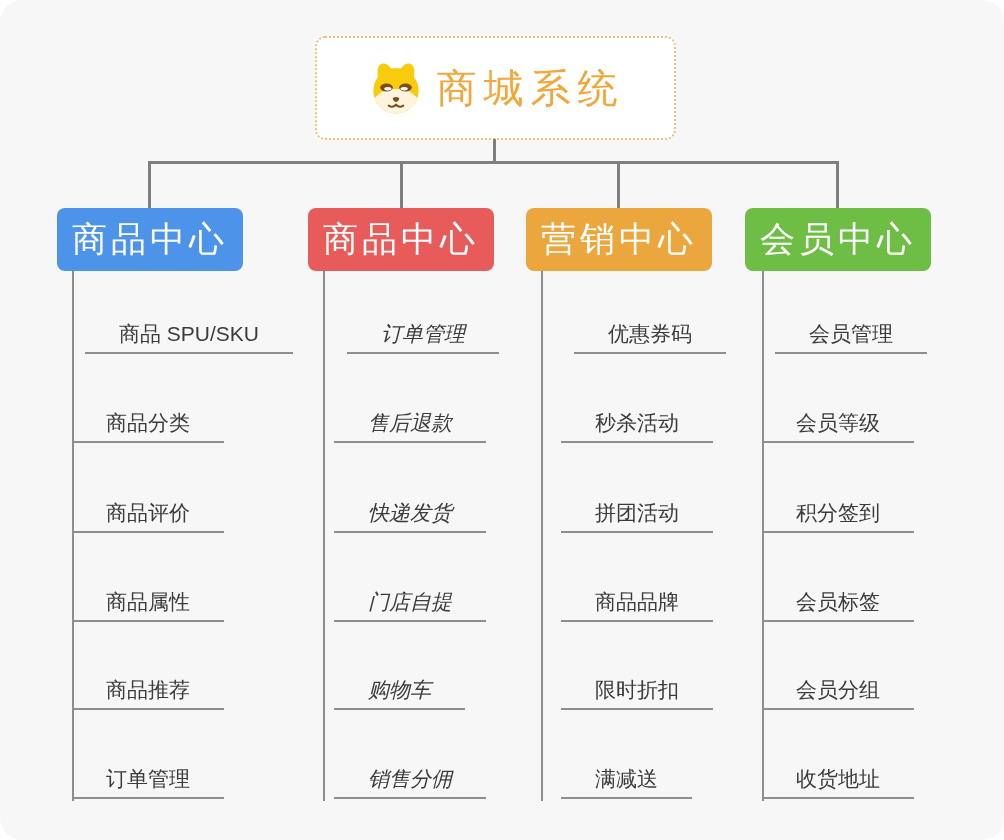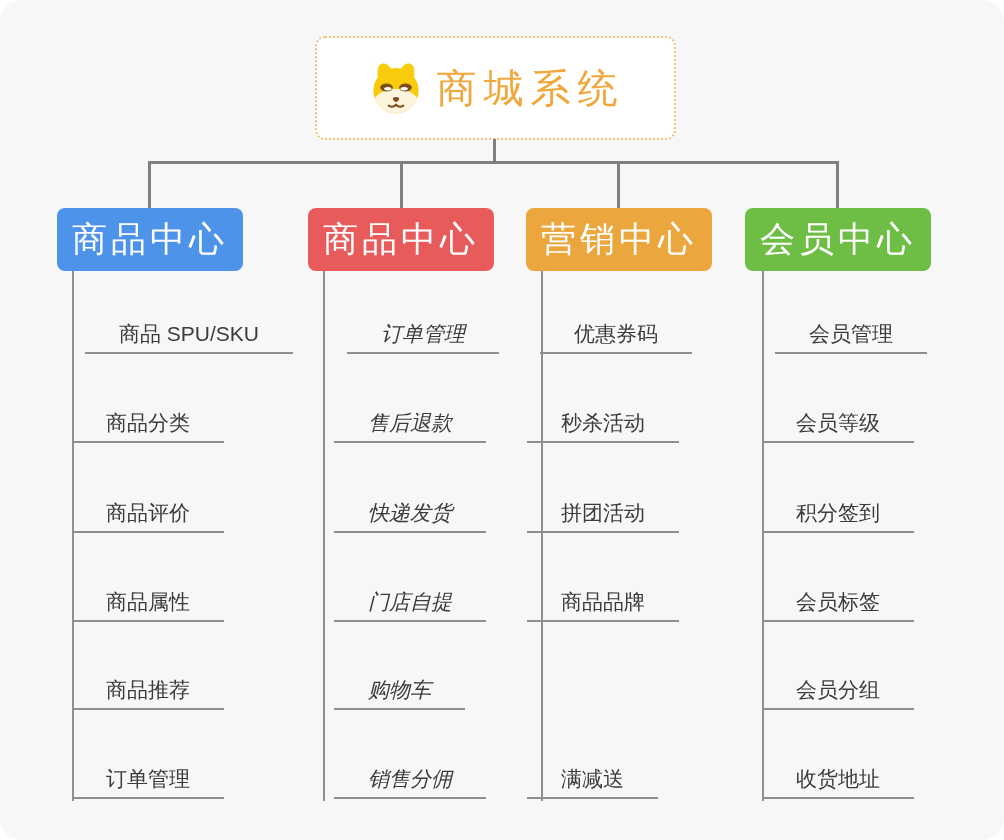--- a/index.html
+++ b/index.html
@@ -79,21 +79,21 @@
     font-size: 21px;
     line-height: 26px;
     color: #3B3B3B;
     padding: 0 34px 5px 34px;
     border-bottom: 2px solid #8E8E8E;
     white-space: nowrap;
     cursor: pointer;
   }
   .col-1 { left: 72px; }
   .col-2 { left: 334px; font-style: italic; }
-  .col-3 { left: 527px; font-family: Liberation Serif, serif; }
+  .col-3 { left: 561px; font-family: Liberation Serif, serif; }
   .col-4 { left: 762px; }
   .row-1 { top: 321px; margin-left: 13px; }
   .row-2 { top: 410px; }
   .row-3 { top: 500px; }
   .row-4 { top: 589px; }
   .row-5 { top: 677px; }
   .row-6 { top: 766px; }
 </style>
 </head>
 <body>
@@ -149,20 +149,21 @@
   <div class="sub-item col-2 row-2">售后退款</div>
   <div class="sub-item col-2 row-3">快递发货</div>
   <div class="sub-item col-2 row-4">门店自提</div>
   <div class="sub-item col-2 row-5">购物车</div>
   <div class="sub-item col-2 row-6">销售分佣</div>
 
   <div class="sub-item col-3 row-1">优惠券码</div>
   <div class="sub-item col-3 row-2">秒杀活动</div>
   <div class="sub-item col-3 row-3">拼团活动</div>
   <div class="sub-item col-3 row-4">商品品牌</div>
+  <div class="sub-item col-3 row-5">限时折扣</div>
   <div class="sub-item col-3 row-6">满减送</div>
 
   <div class="sub-item col-4 row-1">会员管理</div>
   <div class="sub-item col-4 row-2">会员等级</div>
   <div class="sub-item col-4 row-3">积分签到</div>
   <div class="sub-item col-4 row-4">会员标签</div>
   <div class="sub-item col-4 row-5">会员分组</div>
   <div class="sub-item col-4 row-6">收货地址</div>
 
 </div>

